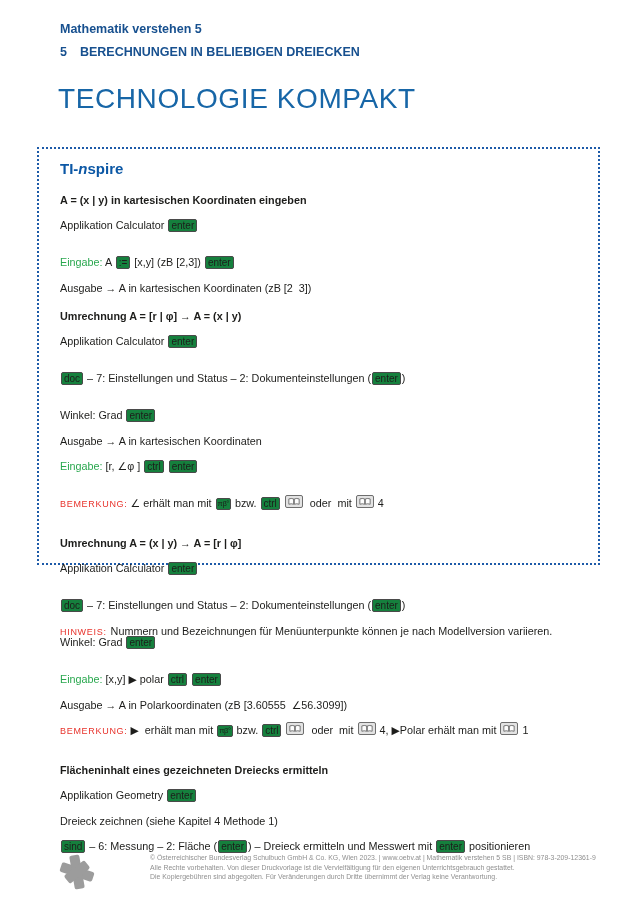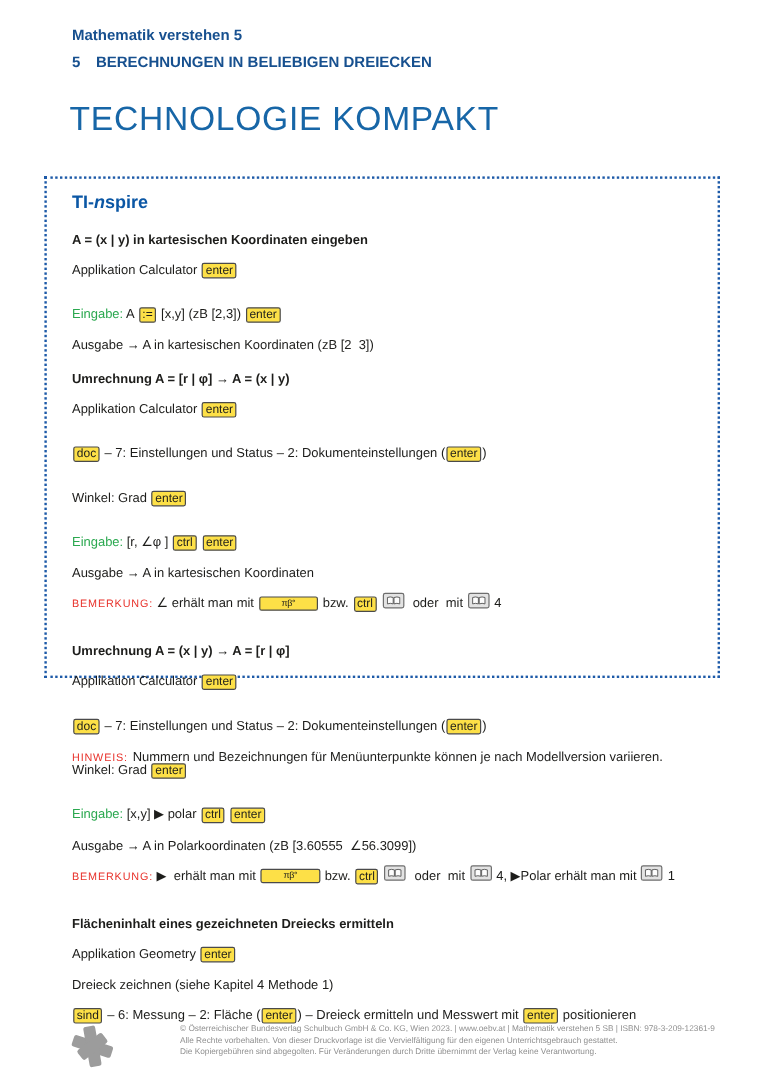--- a/index.html
+++ b/index.html
@@ -19,24 +19,24 @@
   .techbox{
     position:absolute;left:37px;top:147px;width:563px;height:418px;
     border:2px dotted #1d5aa8;box-sizing:border-box;padding:9px 21px 0 21px;
   }
   .device-heading{font-size:15px;font-weight:bold;color:#0b57a5;margin:2px 0 15px 0;line-height:18px;}
   .device-heading .it{font-style:italic;}
   .section{margin-bottom:14px;}
   .sec-title{font-size:10.8px;font-weight:bold;line-height:14px;}
   .line{font-size:10.8px;line-height:14px;white-space:pre-wrap;}
   .key{
-    display:inline-block;border:1px solid #4a4a4a;border-radius:2px;background:#fde047;
+    display:inline-block;border:1px solid #4a4a4a;border-radius:2px;background:#15803d;
     padding:0 2px;font-size:10px;line-height:11px;margin:12px 1px;vertical-align:0px;
   }
-  .key-sm{font-size:7.5px;letter-spacing:-0.4px;padding:0 18px;line-height:10px;vertical-align:1px;}
+  .key-sm{font-size:7.5px;letter-spacing:-0.4px;padding:0 1px;line-height:10px;vertical-align:1px;}
   .bookkey{
     display:inline-block;width:16px;height:11px;border:1px solid #6e6e6e;border-radius:2px;
     background:#e3e3e3;margin:0 1px;vertical-align:-1px;text-align:center;
   }
   .bookkey svg{display:block;margin:1px auto 0 auto;}
   .lbl-green{color:#2aa84f;}
   .lbl-red{color:#e8322b;font-weight:normal;font-size:9px;letter-spacing:0.7px;}
   .note{position:absolute;left:60px;top:624px;font-size:10.8px;line-height:14px;}
   .note .lbl-red{margin-right:4px;}
   .footer-logo{position:absolute;left:56px;top:852px;width:42px;height:40px;}
@@ -65,22 +65,22 @@
         <div class="sec-title">A = (x | y) in kartesischen Koordinaten eingeben</div>
         <div class="line"><span class="txt">Applikation Calculator </span><span class="key">enter</span></div>
         <div class="line"><span class="lbl-green">Eingabe:</span><span class="txt"> A </span><span class="key">:=</span><span class="txt"> [x,y] (zB [2,3]) </span><span class="key">enter</span></div>
         <div class="line"><span class="txt">Ausgabe → A in kartesischen Koordinaten (zB [2&nbsp;&nbsp;3])</span></div>
       </div>
       <div class="section">
         <div class="sec-title">Umrechnung A = [r | φ] → A = (x | y)</div>
         <div class="line"><span class="txt">Applikation Calculator </span><span class="key">enter</span></div>
         <div class="line"><span class="key">doc</span><span class="txt"> – 7: Einstellungen und Status – 2: Dokumenteinstellungen (</span><span class="key">enter</span><span class="txt">)</span></div>
         <div class="line"><span class="txt">Winkel: Grad </span><span class="key">enter</span></div>
+        <div class="line"><span class="txt">Ausgabe → A in kartesischen Koordinaten</span></div>
         <div class="line"><span class="lbl-green">Eingabe:</span><span class="txt"> [r, ∠φ ] </span><span class="key">ctrl</span><span class="txt"> </span><span class="key">enter</span></div>
-        <div class="line"><span class="txt">Ausgabe → A in kartesischen Koordinaten</span></div>
         <div class="line"><span class="lbl-red">BEMERKUNG:</span><span class="txt"> ∠ erhält man mit </span><span class="key key-sm">πβ°</span><span class="txt"> bzw. </span><span class="key">ctrl</span><span class="txt"> </span><span class="bookkey"><svg width="12" height="9" viewBox="0 0 14 10">
               <path d="M1 2 Q3.8 0.9 6.6 2 L6.6 8.2 Q3.8 7.1 1 8.2 Z" fill="#fdfdfd" stroke="#555" stroke-width="0.9"></path>
               <path d="M13 2 Q10.2 0.9 7.4 2 L7.4 8.2 Q10.2 7.1 13 8.2 Z" fill="#fdfdfd" stroke="#555" stroke-width="0.9"></path>
             </svg></span><span class="txt"> &nbsp;oder&nbsp; mit </span><span class="bookkey"><svg width="12" height="9" viewBox="0 0 14 10">
               <path d="M1 2 Q3.8 0.9 6.6 2 L6.6 8.2 Q3.8 7.1 1 8.2 Z" fill="#fdfdfd" stroke="#555" stroke-width="0.9"></path>
               <path d="M13 2 Q10.2 0.9 7.4 2 L7.4 8.2 Q10.2 7.1 13 8.2 Z" fill="#fdfdfd" stroke="#555" stroke-width="0.9"></path>
             </svg></span><span class="txt"> 4</span></div>
       </div>
       <div class="section">
         <div class="sec-title">Umrechnung A = (x | y) → A = [r | φ]</div>

